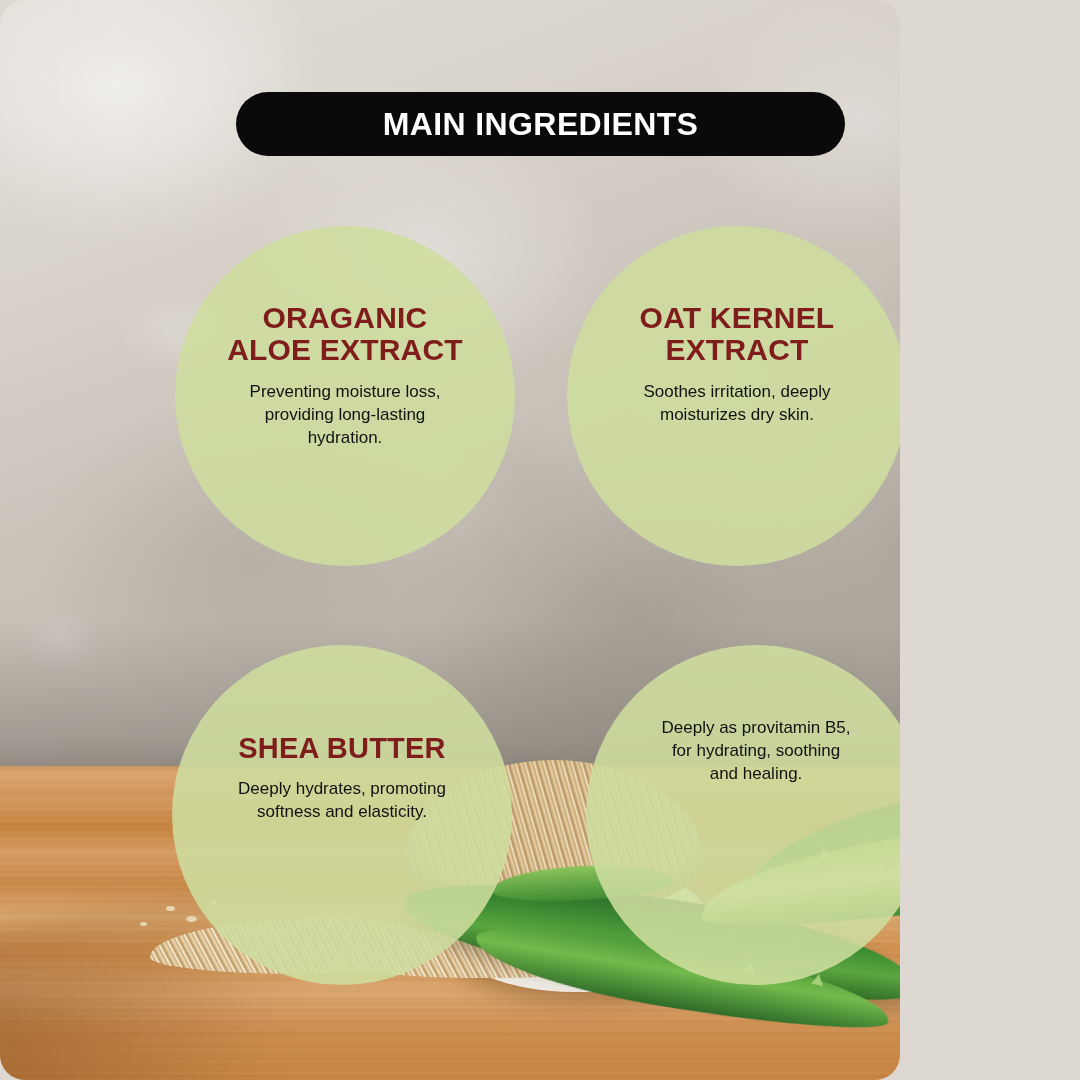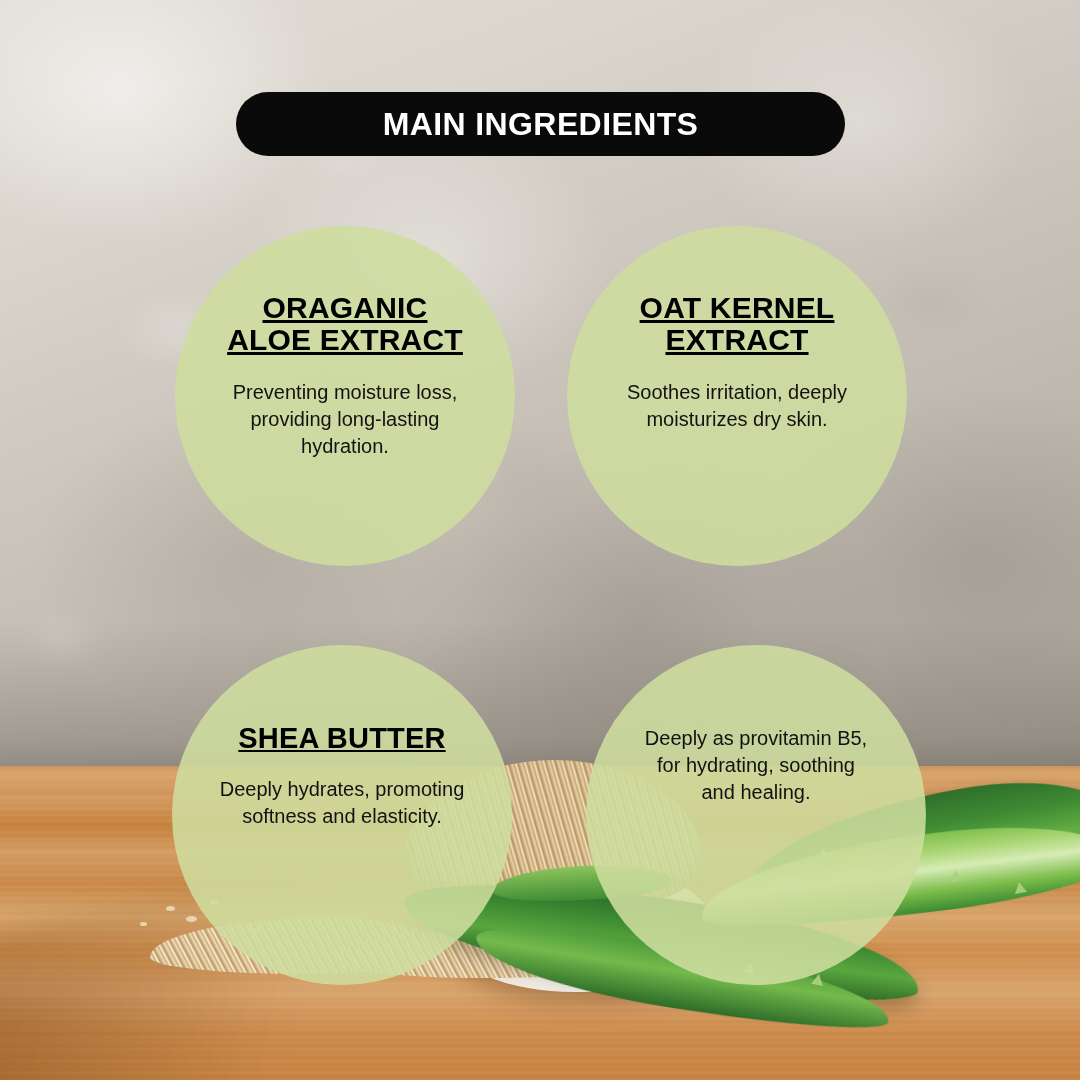--- a/index.html
+++ b/index.html
@@ -1,21 +1,21 @@
 <!DOCTYPE html>
 <html><head>
 <meta charset="utf-8">
 <style>
   html,body{margin:0;padding:0;}
   body{
     width:1080px;height:1080px;overflow:hidden;
     font-family:"Liberation Sans","DejaVu Sans",sans-serif;
     background:#ddd9d2;
   }
-  #poster{position:relative;width:1080px;height:1080px;overflow:hidden;}
+  #poster{position:relative;width:900px;height:1080px;overflow:hidden;border-radius:25px;}
 
   
   .photo{position:absolute;inset:0;overflow:hidden;}
 
   
   .wall{
     position:absolute;left:0;top:0;width:1080px;height:790px;
     background:
       radial-gradient(ellipse 300px 220px at 120px 90px, rgba(255,255,255,.55), rgba(255,255,255,0) 70%),
       radial-gradient(ellipse 260px 200px at 430px 260px, rgba(255,255,255,.34), rgba(255,255,255,0) 70%),
@@ -171,26 +171,26 @@
     background:rgba(206,221,158,.88);
     display:flex;flex-direction:column;align-items:center;
     text-align:center;box-sizing:border-box;
   }
   .circle.c1{left:175px;top:226px;width:340px;height:340px;padding-top:60px;}
   .circle.c2{left:567px;top:226px;width:340px;height:340px;padding-top:60px;}
   .circle.c3{left:172px;top:645px;width:340px;height:340px;padding-top:72px;}
   .circle.c4{left:586px;top:645px;width:340px;height:340px;padding-top:72px;}
 
   .c-title{
-    font-weight:700;color:#000000;font-size:30px;line-height:1.08;
-    letter-spacing:.2px;margin:6px 0 14px 0;white-space:pre-line;text-decoration:underline;
+    font-weight:700;color:#7f1d1d;font-size:30px;line-height:1.08;
+    letter-spacing:.2px;margin:16px 0 14px 0;white-space:pre-line;
   }
   .c-title.small{font-size:29px;}
   .c-desc{
-    color:#121212;font-size:20px;line-height:1.35;margin:8px;
+    color:#121212;font-size:17px;line-height:1.35;margin:0;
     white-space:pre-line;font-weight:400;
   }
 </style>
 </head>
 <body>
 
 <div id="poster">
 
   <div class="photo">
 

